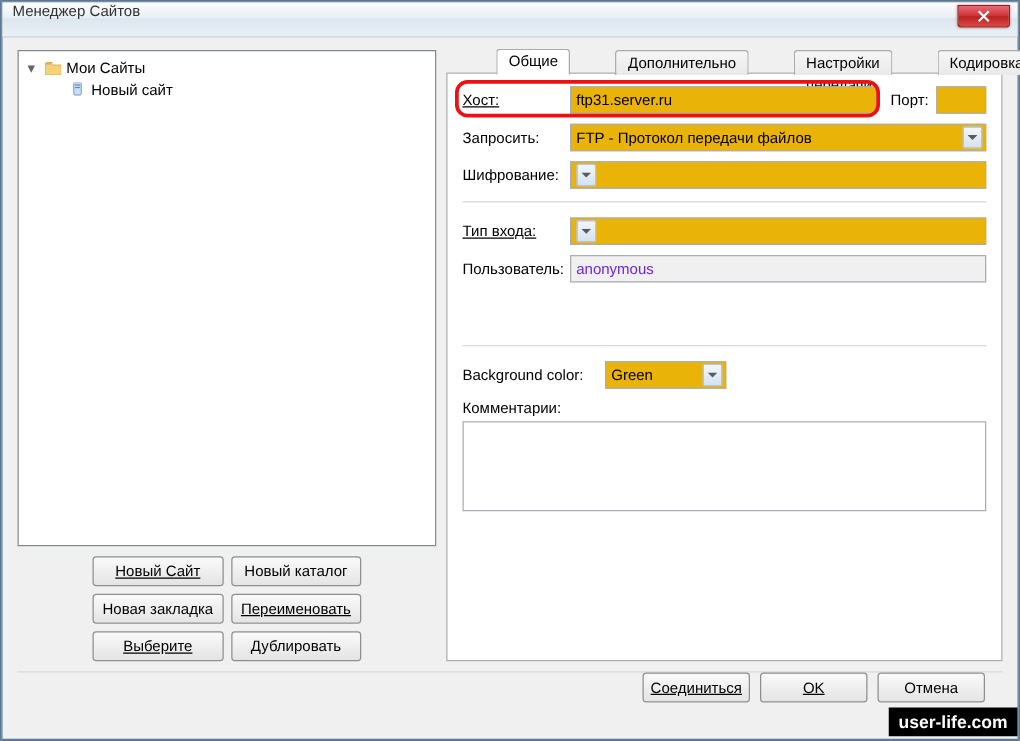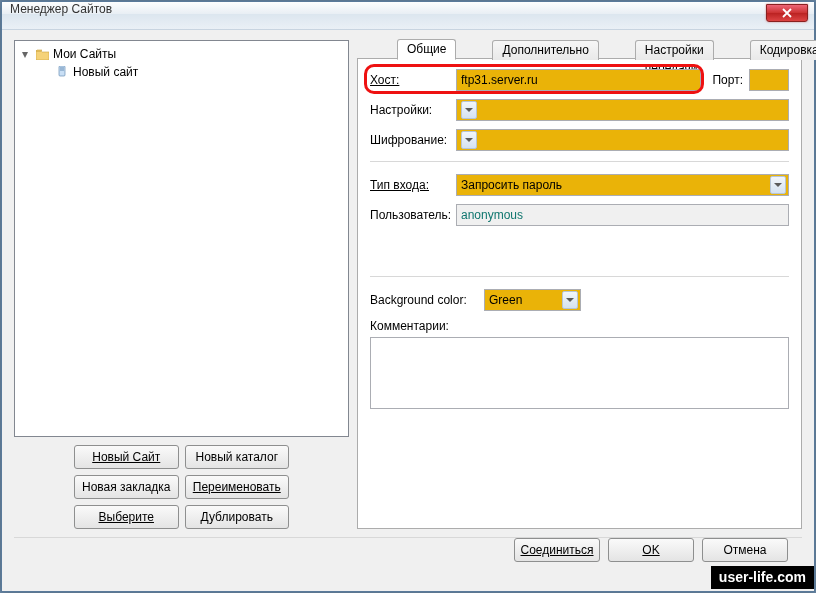--- a/index.html
+++ b/index.html
@@ -29,21 +29,21 @@
 .tabs { position: absolute; top: -19px; left: 2px; display: flex; }
 .tab { height: 20px; padding: 0 9px; border: 1px solid #acacac; border-bottom: none; background: linear-gradient(#f6f6f6,#e9e9e9); border-radius: 3px 3px 0 0; margin-right: -1px; line-height: 18px; cursor: default; position: relative; margin-left: 37px; }
 .tab.active { background: #fff; height: 21px; top: -1px; z-index: 2; border-bottom: 1px solid #fff; margin-bottom: -1px; }
 .panel-body { padding: 10px 12px 12px; }
 .field-row { display: flex; align-items: center; margin-bottom: 8px; gap: 6px; }
 .flabel { width: 80px; flex-shrink: 0; }
 .input, .select { height: 22px; border: 1px solid #abadb3; background: #eab308; padding: 0 4px; line-height: 20px; }
 .select { display: flex; align-items: center; justify-content: space-between; padding-right: 2px; }
 .select .arrow { width: 16px; height: 18px; background: linear-gradient(#f2f6fb,#d5e2f0); border: 1px solid #b6c5d7; border-radius: 2px; display: flex; align-items: center; justify-content: center; }
 .select .arrow svg { width: 8px; height: 5px; }
-.input.disabled { background: #f0f0f0; color: #0f766e; }
+.input.disabled { background: #f0f0f0; color: #6d28d9; }
 .host-wrap { position: relative; }
 .host-input { width: 245px; }
 .port-lbl { width: 34px; text-align: right; margin-left: 2px; }
 .port-input { width: 40px; }
 .red-ring { position: absolute; border: 3px solid #e11; border-radius: 10px; pointer-events: none; left: -6px; top: -5px; width: 340px; height: 30px; }
 .hr { border: none; border-top: 1px solid #d8d8d8; margin: 10px 0 12px; }
 .comments-box { border: 1px solid #abadb3; background: #fff; height: 72px; margin-top: 4px; }
 .footer { height: 42px; display: flex; align-items: flex-start; justify-content: flex-end; gap: 8px; padding-right: 14px; border-top: 1px solid #d8d8d8; margin-top: 8px; }
 .foot-btn { width: 86px; }
 .watermark { position: absolute; right: 2px; bottom: 4px; background: #000; color: #fff; font-weight: bold; font-size: 14px; padding: 3px 8px 4px; font-family: Arial, sans-serif; }
@@ -114,22 +114,23 @@
 
             <div class="field-row host-wrap">
               <div class="red-ring"></div>
               <div class="flabel"><u>Хост:</u></div>
               <div class="input host-input">ftp31.server.ru</div>
               <div class="port-lbl"><span>Порт:</span></div>
               <div class="input port-input"></div>
             </div>
 
             <div class="field-row">
-              <div class="flabel">Настройки:</div>
+              <div class="flabel">Запросить:</div>
               <div class="select" style="flex:1">
+                <span>FTP - Протокол передачи файлов</span>
                 <span class="arrow">
                     <svg viewBox="0 0 8 5">
                       <path d="M0 0 L4 4 L8 0z" fill="#5b5b5b"></path>
                     </svg>
                   </span>
               </div>
             </div>
 
             <div class="field-row">
               <div class="flabel">Шифрование:</div>
@@ -140,21 +141,20 @@
                     </svg>
                   </span>
               </div>
             </div>
 
             <hr class="hr">
 
             <div class="field-row">
               <div class="flabel"><u>Тип входа:</u></div>
               <div class="select" style="flex:1">
-                <span>Запросить пароль</span>
                 <span class="arrow">
                     <svg viewBox="0 0 8 5">
                       <path d="M0 0 L4 4 L8 0z" fill="#5b5b5b"></path>
                     </svg>
                   </span>
               </div>
             </div>
 
             <div class="field-row">
               <div class="flabel"><span>Пользователь:</span></div>

